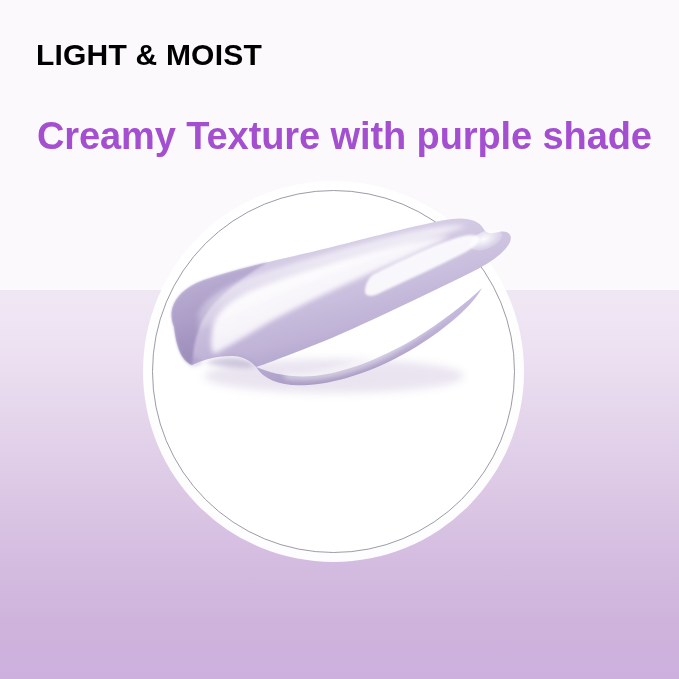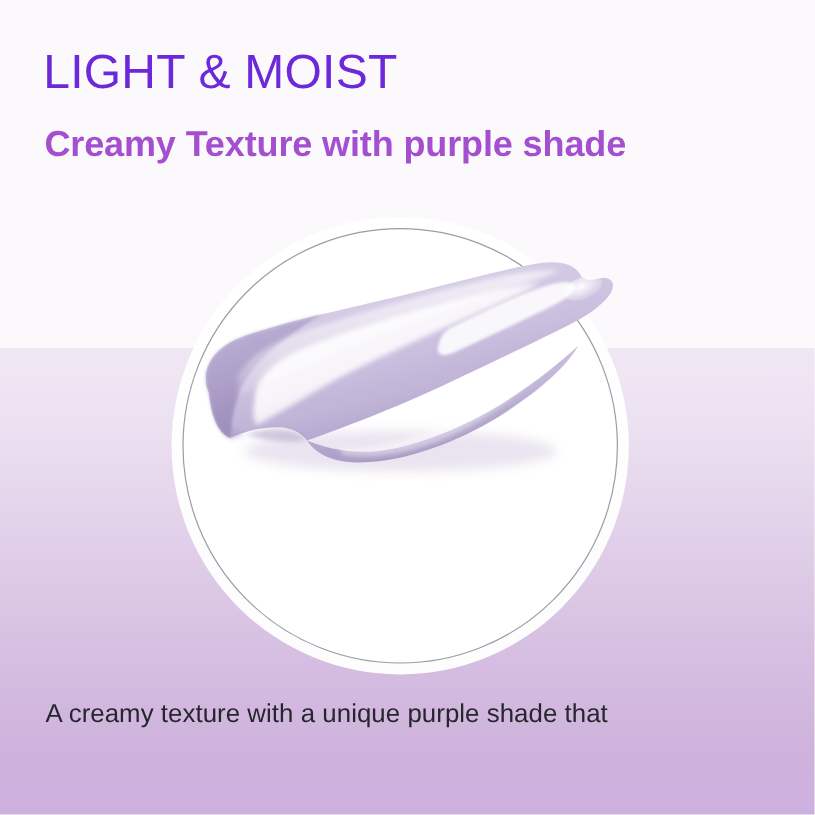--- a/index.html
+++ b/index.html
@@ -41,32 +41,32 @@
         #D4BCE0 70%,
         #CFB3DC 85%,
         #CDB0DE 100%);
   }
 
   
   .title {
     position: absolute;
     left: 36px;
     top: 39px;
-    font-size: 40px;
-    font-weight: 400;
+    font-size: 30px;
+    font-weight: 700;
     letter-spacing: 0.2px;
-    color: #6d28d9;
+    color: #000000;
     line-height: 1.05;
     white-space: nowrap;
   }
   .subtitle {
     position: absolute;
     left: 37px;
-    top: 104px;
-    font-size: 30px;
+    top: 116px;
+    font-size: 38px;
     font-weight: 700;
     letter-spacing: -0.1px;
     color: #A34FD0;
     line-height: 1.1;
     white-space: nowrap;
   }
 
   
   .circle-wrap {
     position: absolute;
@@ -257,16 +257,15 @@
 
     <path d="M 28 148
              C 28 164, 34 174, 42 178
              C 52 174, 66 169, 80 169
              C 90 169, 98 172, 104 179
              C 92 181, 70 180, 52 174
              C 38 169, 30 160, 28 148 Z" fill="#9F90BC" opacity="0.45" filter="url(#soft)"></path>
   </svg>
 
   <div class="body-copy">
-    <span class="line">A creamy texture with a unique purple shade that</span>
   </div>
 
 </div>
 
 </body></html>

